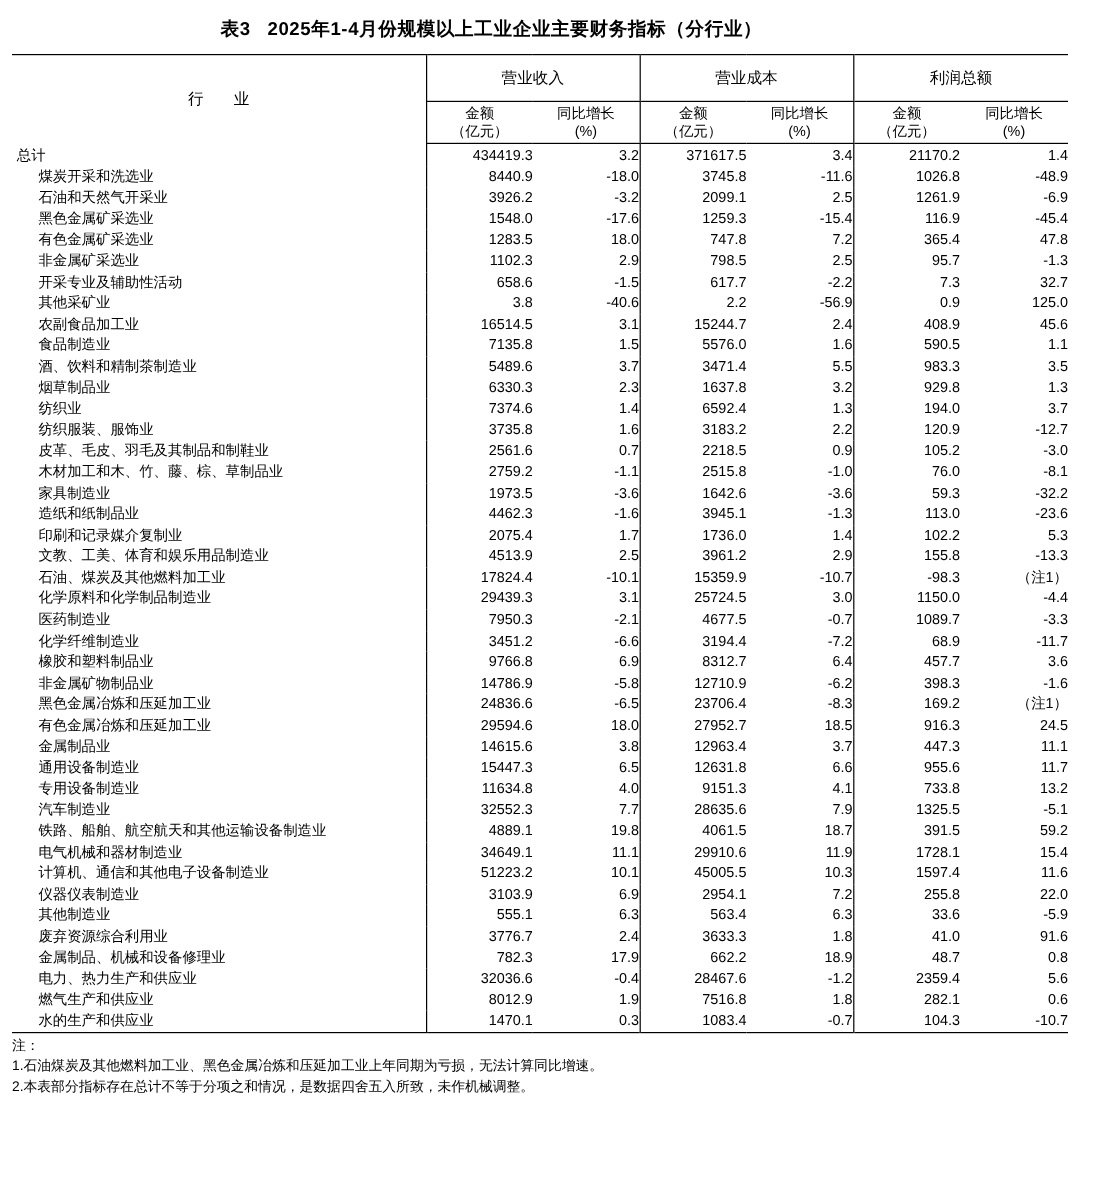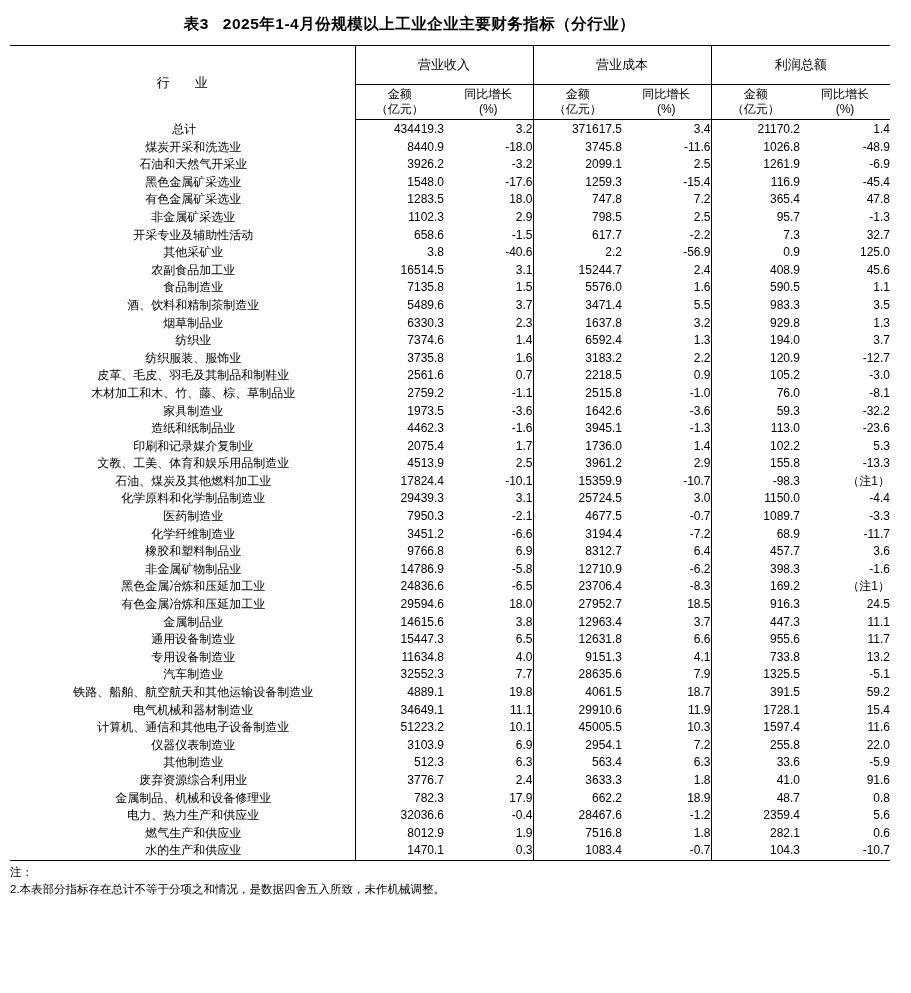--- a/index.html
+++ b/index.html
@@ -65,21 +65,21 @@
     height: 34px;
     border-bottom: 1.3px solid #000;
     line-height: 1.25;
     font-size: 12px;
   }
   .grp {
     border-left: 1px solid #000;
   }
   .industry-col {
     width: 345px;
-    text-align: center;
+    text-align: left;
     padding-left: 4px;
   }
   .num-col {
     width: 89px;
     text-align: right;
     padding-right: 20px;
   }
   tbody tr td {
     height: 17.6px;
     font-size: 12px;
@@ -483,21 +483,21 @@
           <td class="industry-col indent">仪器仪表制造业</td>
           <td class="num-col grp">3103.9</td>
           <td class="num-col">6.9</td>
           <td class="num-col grp">2954.1</td>
           <td class="num-col">7.2</td>
           <td class="num-col grp">255.8</td>
           <td class="num-col">22.0</td>
         </tr>
         <tr>
           <td class="industry-col indent">其他制造业</td>
-          <td class="num-col grp">512.3</td>
+          <td class="num-col grp">555.1</td>
           <td class="num-col">6.3</td>
           <td class="num-col grp">563.4</td>
           <td class="num-col">6.3</td>
           <td class="num-col grp">33.6</td>
           <td class="num-col">-5.9</td>
         </tr>
         <tr>
           <td class="industry-col indent">废弃资源综合利用业</td>
           <td class="num-col grp">3776.7</td>
           <td class="num-col">2.4</td>
@@ -545,16 +545,17 @@
       </tbody>
     <tfoot>
       <tr class="rule-bottom">
         <td colspan="7"></td>
       </tr>
     </tfoot>
   </table>
 
   <div class="notes">
     <div class="note-line">注：</div>
+    <div class="note-line">1.石油煤炭及其他燃料加工业、黑色金属冶炼和压延加工业上年同期为亏损，无法计算同比增速。</div>
     <div class="note-line">2.本表部分指标存在总计不等于分项之和情况，是数据四舍五入所致，未作机械调整。</div>
   </div>
 
 </div>
 
 </body></html>

